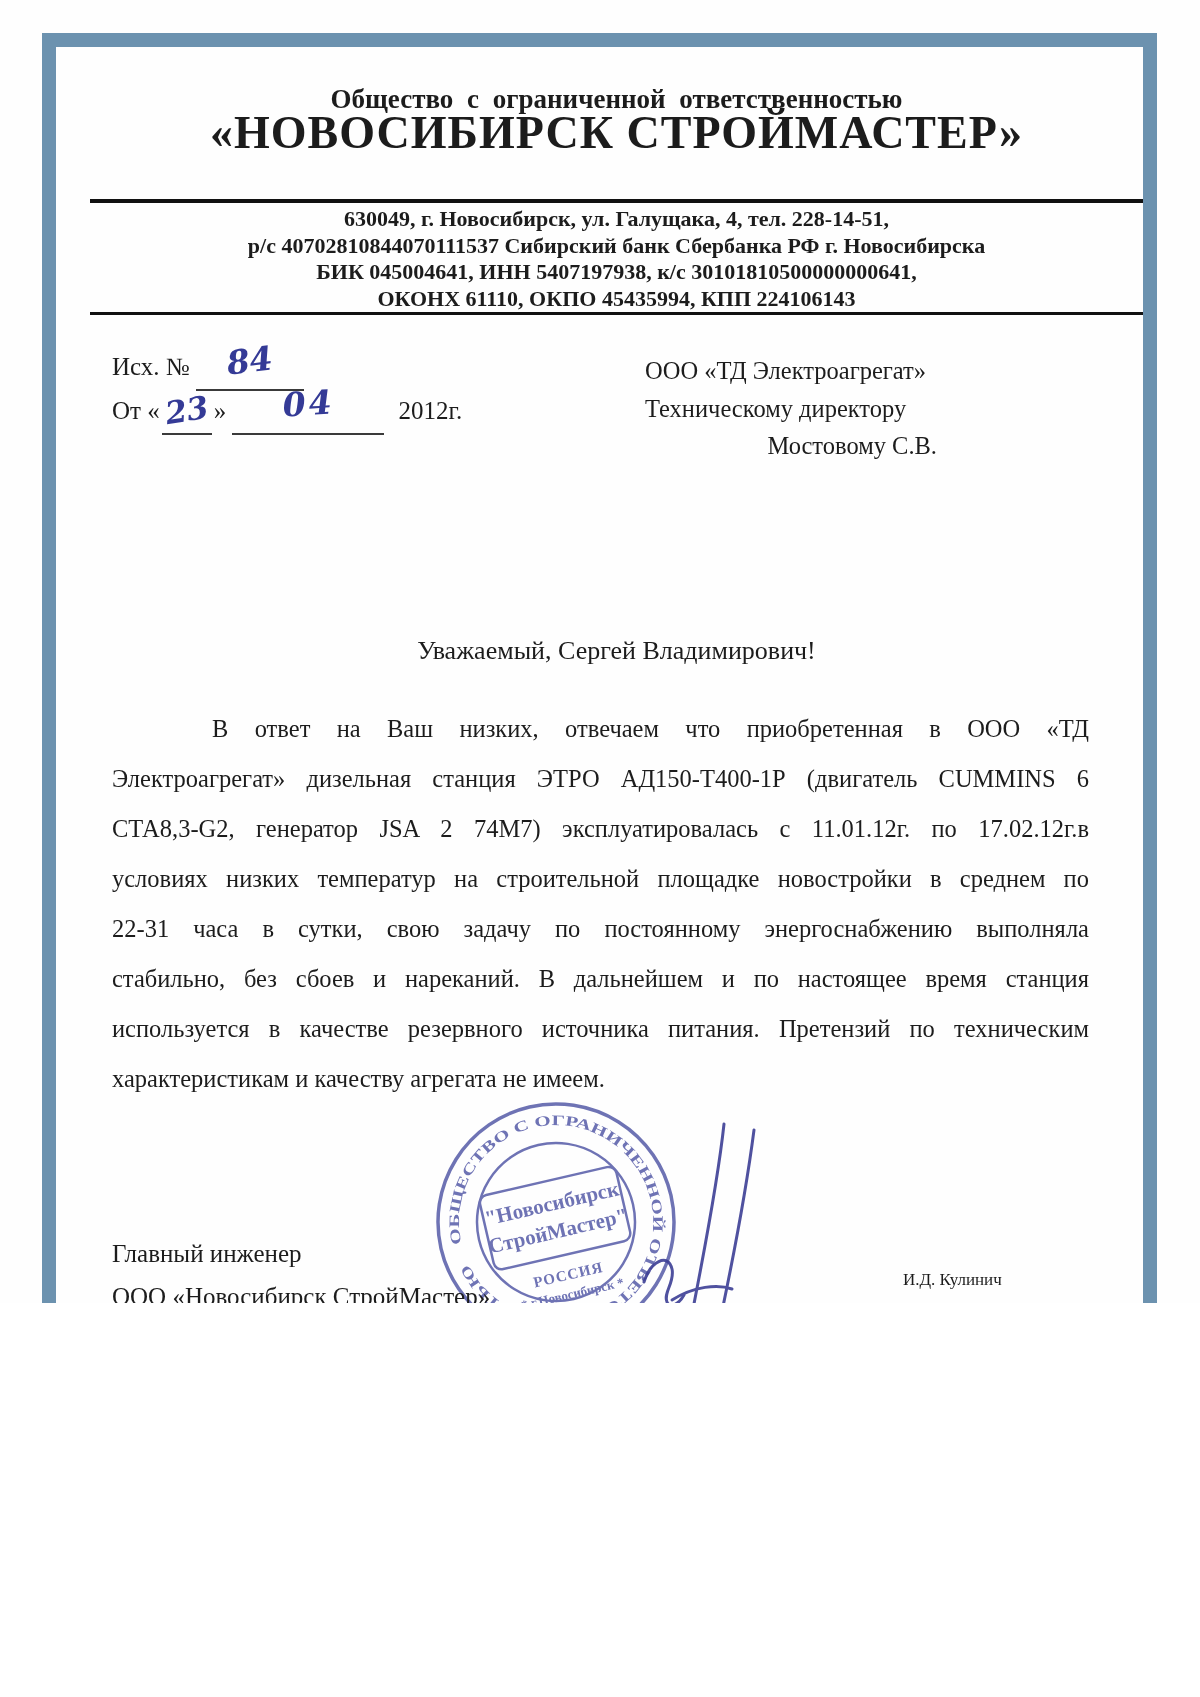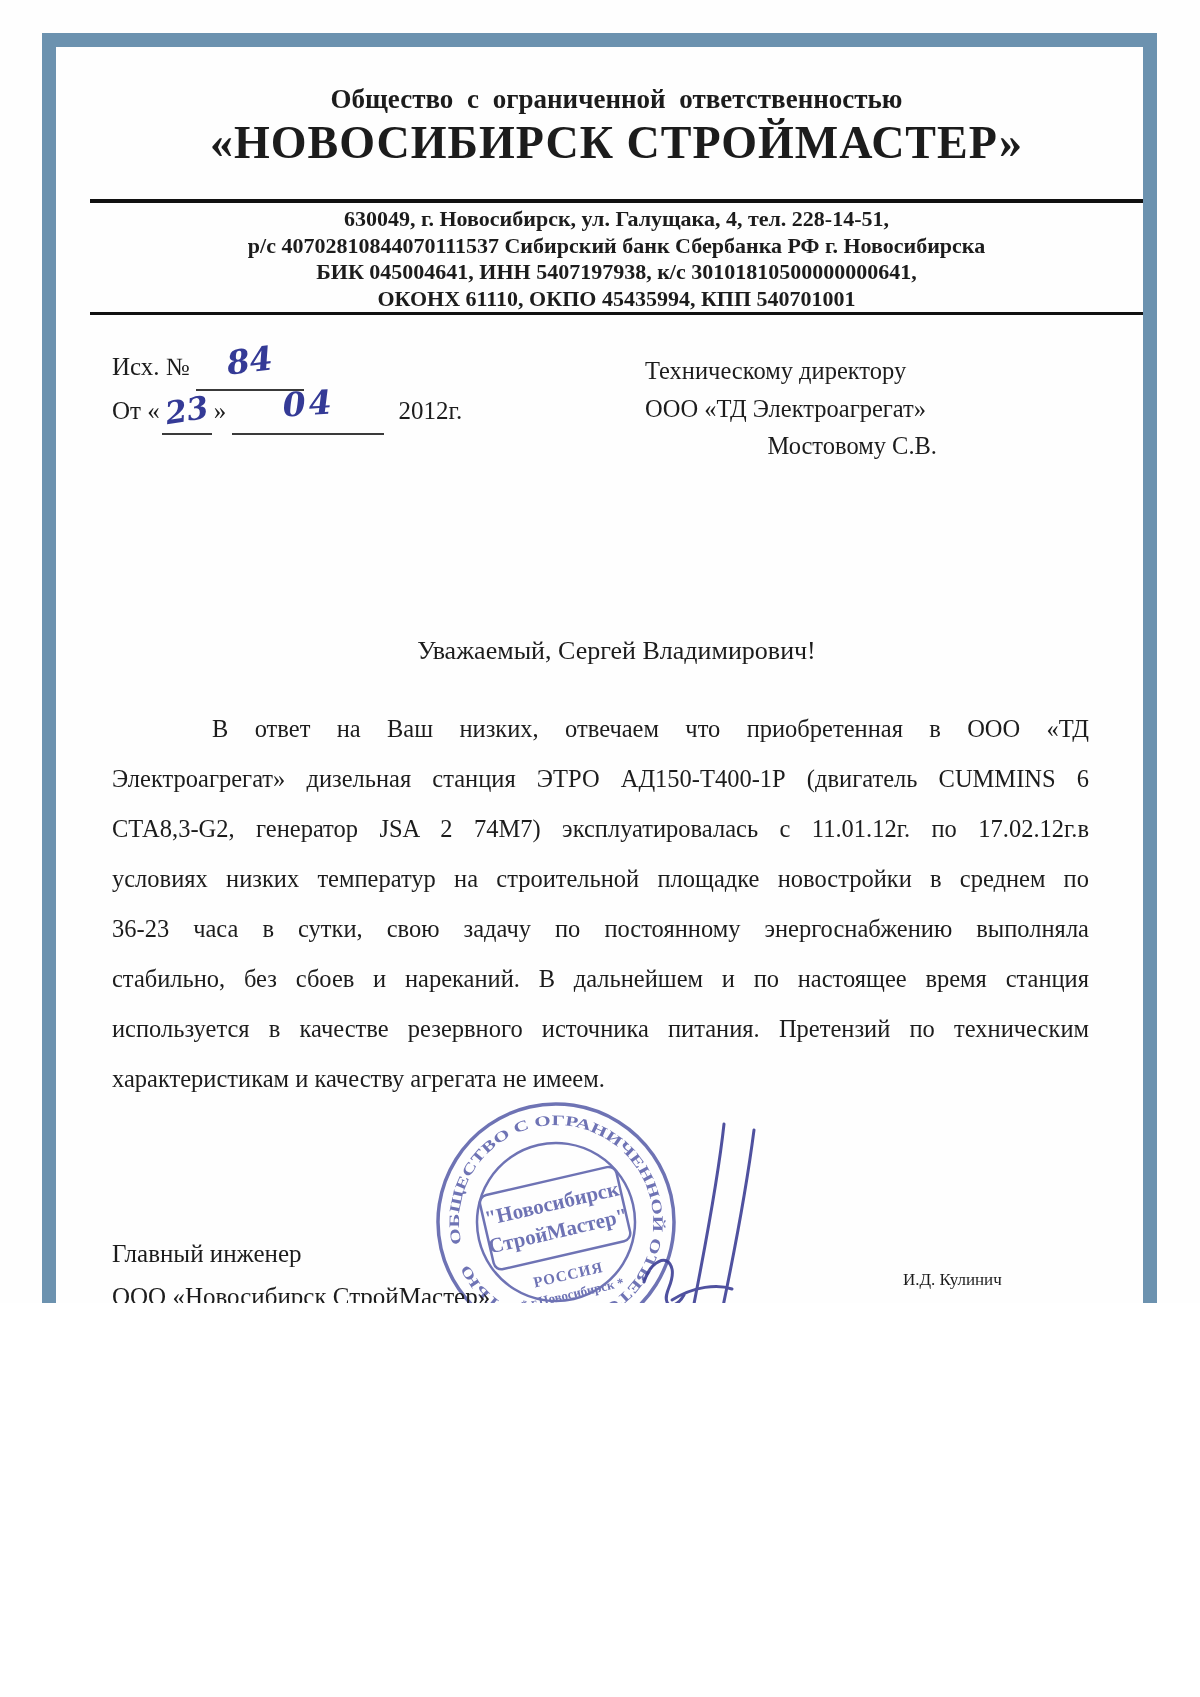--- a/index.html
+++ b/index.html
@@ -9,21 +9,21 @@
     background:#fefefe; overflow:hidden;
     font-family:"Liberation Serif", serif; color:#1c1c1c;
   }
   .frame {
     position:absolute; left:42px; top:33px;
     box-sizing:border-box; width:1115px; height:1629px;
     border:14px solid #6c92af; background:transparent;
   }
   .band { position:absolute; left:90px; width:1053px; text-align:center; }
   .org-type { top:84px; font-size:27px; font-weight:600; word-spacing:7px; }
-  .company  { top:116px; font-size:46px; font-weight:bold; letter-spacing:1px; }
+  .company  { top:106px; font-size:46px; font-weight:bold; letter-spacing:1px; }
   .rule { position:absolute; left:90px; width:1053px; background:#111; }
   .rule1 { top:199px; height:4px; }
   .rule2 { top:312px; height:3px; }
   .requisites { top:206px; font-size:22px; font-weight:600; line-height:26.5px; }
 
   .outgoing { position:absolute; left:112px; top:342px; font-size:25px; }
   .out-line { height:44px; line-height:44px; white-space:nowrap; }
   .slot { display:inline-block; border-bottom:2px solid #3a3a3a; text-align:center; vertical-align:baseline; }
   .slot-num { width:108px; }
   .slot-day { width:50px; margin:0 2px; }
@@ -56,49 +56,49 @@
 
   <div class="frame"></div>
 
   <div class="band org-type">Общество с ограниченной ответственностью</div>
   <div class="band company">«НОВОСИБИРСК СТРОЙМАСТЕР»</div>
   <div class="rule rule1"></div>
   <div class="band requisites">
     <div>630049, г. Новосибирск, ул. Галущака, 4, тел. 228-14-51,</div>
     <div>р/с 40702810844070111537 Сибирский банк Сбербанка РФ г. Новосибирска</div>
     <div>БИК 045004641, ИНН 5407197938, к/с 30101810500000000641,</div>
-    <div>ОКОНХ 61110, ОКПО 45435994, КПП 540701001</div>
+    <div>ОКОНХ 61110, ОКПО 45435994, КПП 224106143</div>
   </div>
   <div class="rule rule2"></div>
 
   <div class="outgoing">
     <div class="out-line">
       <span>Исх. №</span>
       <span class="slot slot-num"><span class="hand hand-num">84</span></span>
     </div>
     <div class="out-line">
       <span>От «</span><span class="slot slot-day"><span class="hand hand-day">23</span></span><span>»</span>
       <span class="slot slot-month"><span class="hand hand-month">04</span></span><span>2012г.</span>
     </div>
   </div>
 
   <div class="recipient">
+    <div>ООО «ТД Электроагрегат»</div>
     <div>Техническому директору</div>
-    <div>ООО «ТД Электроагрегат»</div>
     <div class="r-last">Мостовому С.В.</div>
   </div>
 
   <div class="band salutation">Уважаемый, Сергей Владимирович!</div>
 
   <div class="bodytext">
     <div class="bline bline-first">В ответ на Ваш низких, отвечаем что приобретенная в ООО «ТД</div>
     <div class="bline">Электроагрегат» дизельная станция ЭТРО АД150-Т400-1Р (двигатель CUMMINS 6</div>
     <div class="bline">СТА8,3-G2, генератор JSA 2 74М7) эксплуатировалась с 11.01.12г. по 17.02.12г.в</div>
     <div class="bline">условиях низких температур на строительной площадке новостройки в среднем по</div>
-    <div class="bline">36-23 часа в сутки, свою задачу по постоянному энергоснабжению выполняла</div>
+    <div class="bline">22-31 часа в сутки, свою задачу по постоянному энергоснабжению выполняла</div>
     <div class="bline">стабильно, без сбоев и нареканий. В дальнейшем и по настоящее время станция</div>
     <div class="bline">используется в качестве резервного источника питания. Претензий по техническим</div>
     <div class="bline bline-last">характеристикам и качеству агрегата не имеем.</div>
   </div>
 
   <svg class="stamp" viewBox="0 0 258 296" xmlns="http://www.w3.org/2000/svg">
     <g transform="rotate(-13 128 148)" fill="none" stroke="#565ba8">
       <circle cx="128" cy="148" r="118" stroke-width="3.5"></circle>
       <circle cx="128" cy="148" r="79" stroke-width="2.5"></circle>
       <path id="ringPath" d="M 31 148 a 97 97 0 1 1 0 0.15" stroke="none"></path>

